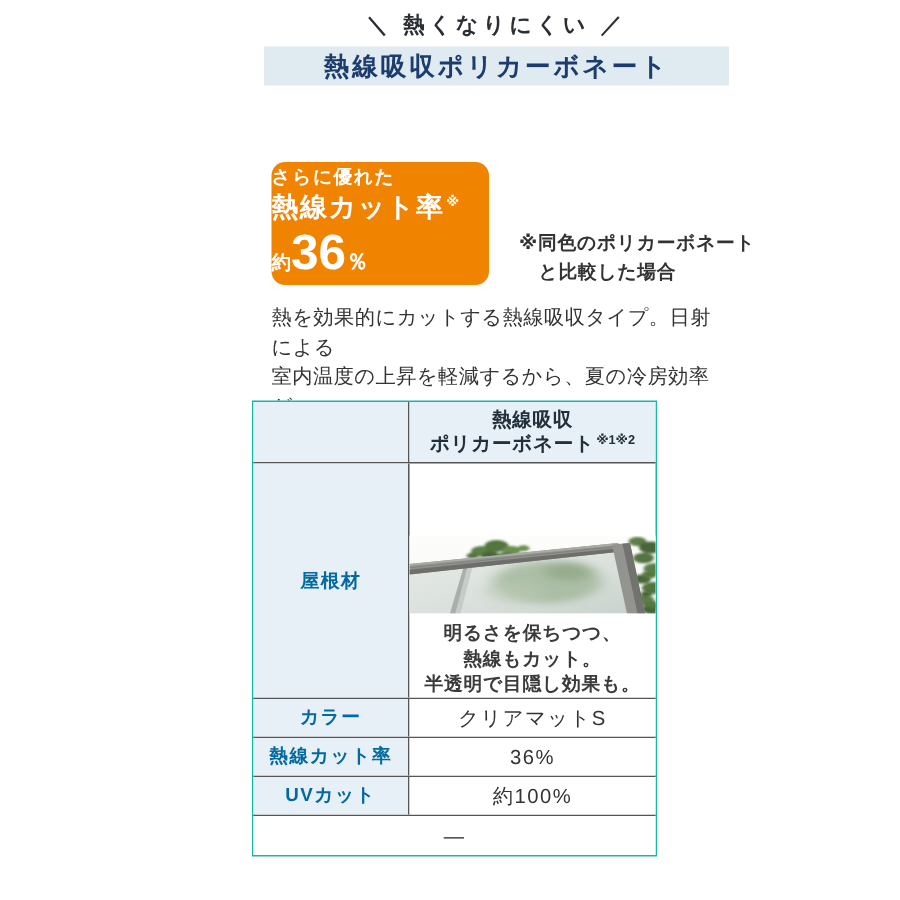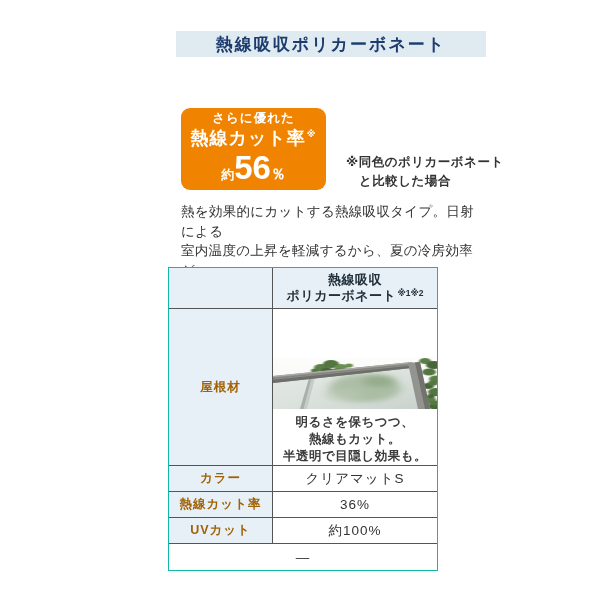--- a/index.html
+++ b/index.html
@@ -20,21 +20,21 @@
     background:#dfeaf1; display:flex; align-items:center; justify-content:center;
   }
   .banner span {
     font-size:17px; font-weight:bold; letter-spacing:2px; color:#1d3c6e;
   }
 
   
   .badge {
     position:absolute; left:181px; top:108px; width:145px; height:82px;
     background:#f08300; border-radius:9px; color:#fff; text-align:center;
-    display:flex; flex-direction:column; align-items:center; justify-content:center;
+    display:flex; flex-direction:column; align-items:flex-start; justify-content:center;
     padding-top:2px;
   }
   .badge-l1 { font-size:12.5px; font-weight:bold; letter-spacing:1px; }
   .badge-l2 { font-size:18px; font-weight:bold; letter-spacing:1px; line-height:22px; }
   .badge-ref { font-size:9px; position:relative; top:-7px; margin-left:1px; }
   .badge-value { line-height:30px; margin-top:1px; white-space:nowrap; }
   .v-pre  { font-size:13px; font-weight:bold; vertical-align:baseline; }
   .v-num  { font-size:33px; font-weight:600; letter-spacing:0; }
   .v-unit { font-size:15px; font-weight:bold; }
 
@@ -55,21 +55,21 @@
   
   .spec-table {
     position:absolute; left:168px; top:267px; width:270px;
     border:1px solid #14b8a6; background:#fff;
   }
   .row { display:flex; border-bottom:1px solid #555; }
   .row:last-child { border-bottom:none; }
   .cell-l {
     width:104px; flex:0 0 104px; border-right:1px solid #555;
     background:#e7f0f6; display:flex; align-items:center; justify-content:center;
-    font-size:12.5px; font-weight:bold; color:#a16207; letter-spacing:1px;
+    font-size:12.5px; font-weight:bold; color:#0369a1; letter-spacing:1px;
     text-align:center;
   }
   .cell-r {
     flex:1 1 auto; display:flex; align-items:center; justify-content:center;
     background:#fff; font-size:13.5px; color:#333; letter-spacing:1px;
   }
   .header-row { height:41px; }
   .header-row .cell-l { background:#e7f0f6; }
   .header-cell {
     background:#e7f0f6; flex-direction:column; line-height:16px;
@@ -85,29 +85,30 @@
     letter-spacing:0.5px;
   }
   .data-row { height:26px;justify-content:center; }
   .data-row .cell-r { font-size:13.5px; }
 </style>
 </head>
 <body>
 
 <div class="stage">
 
+  <div class="slogan">＼ 熱くなりにくい ／</div>
 
   <div class="banner">
     <span>熱線吸収ポリカーボネート</span>
   </div>
 
   <div class="badge">
     <div class="badge-l1">さらに優れた</div>
     <div class="badge-l2"><span>熱線カット率</span><span class="badge-ref">※</span></div>
-    <div class="badge-value"><span class="v-pre">約</span><span class="v-num">56</span><span class="v-unit">％</span></div>
+    <div class="badge-value"><span class="v-pre">約</span><span class="v-num">36</span><span class="v-unit">％</span></div>
   </div>
 
   <div class="badge-note">※同色のポリカーボネート
 　と比較した場合</div>
 
   <div class="description">熱を効果的にカットする熱線吸収タイプ。日射による
 室内温度の上昇を軽減するから、夏の冷房効率が
 グンとアップ。冷房費が節約できます。</div>
 
   <div class="spec-table">

